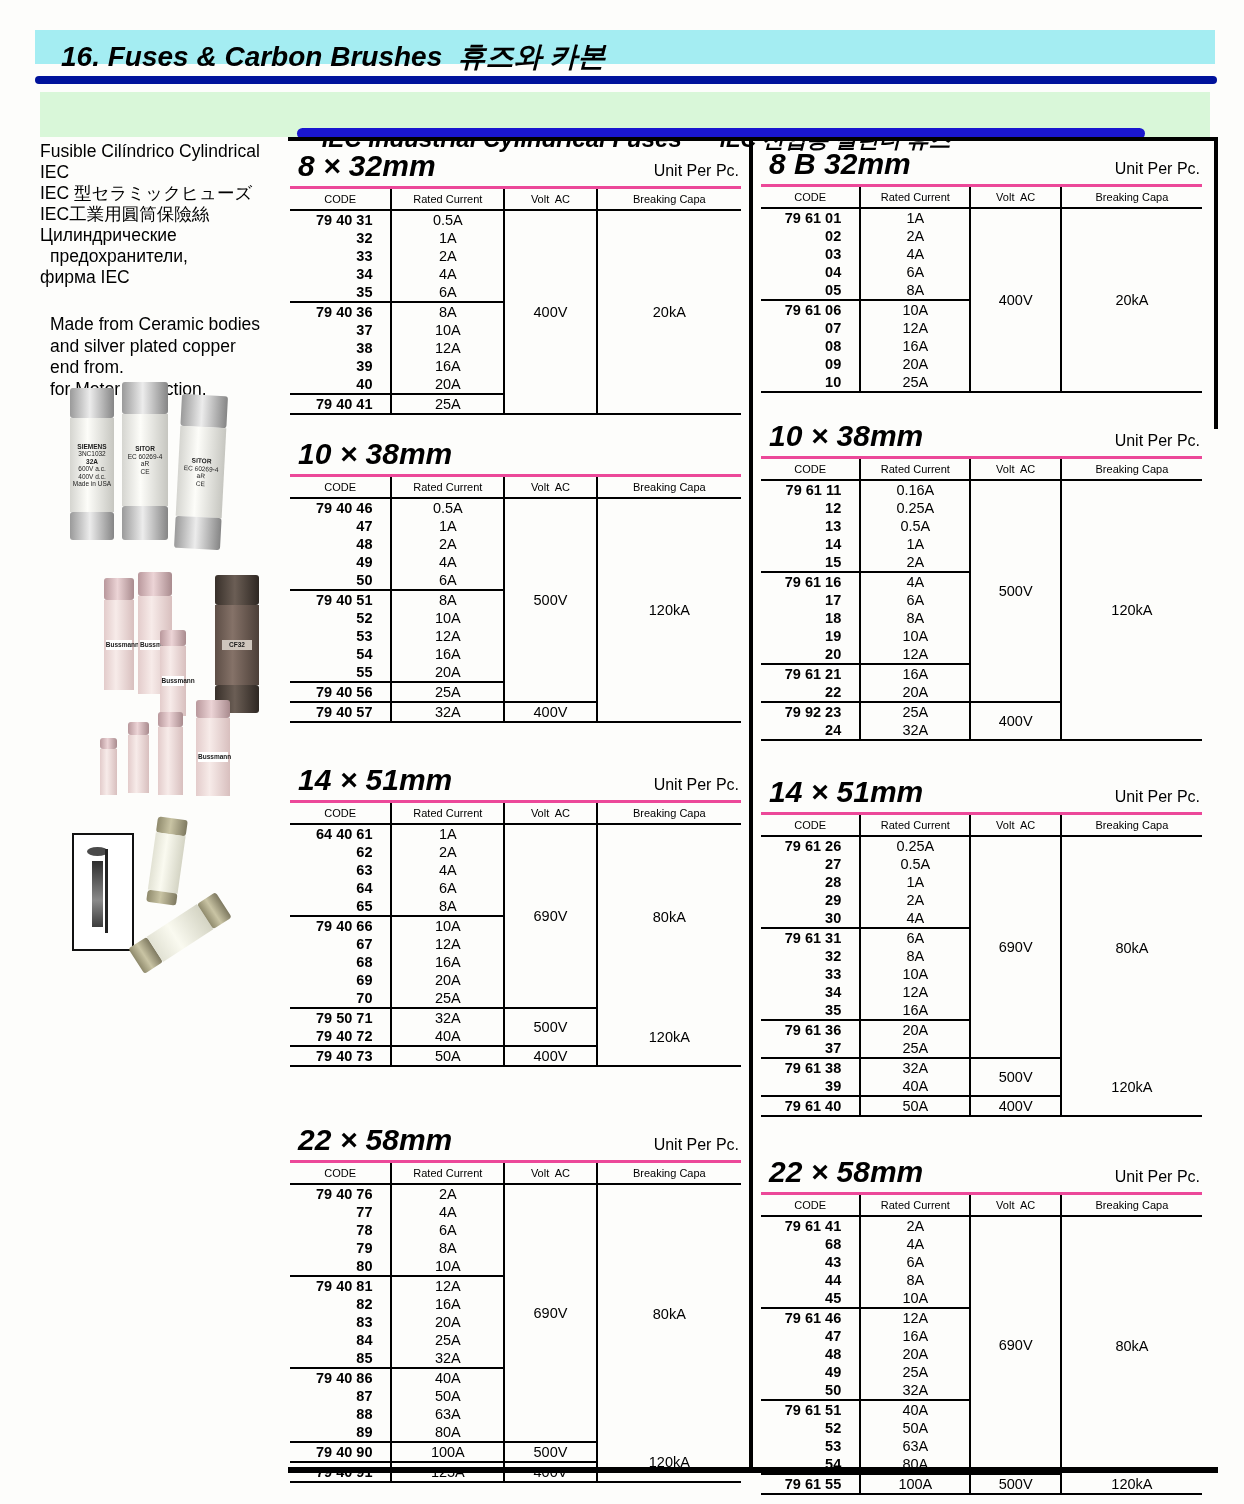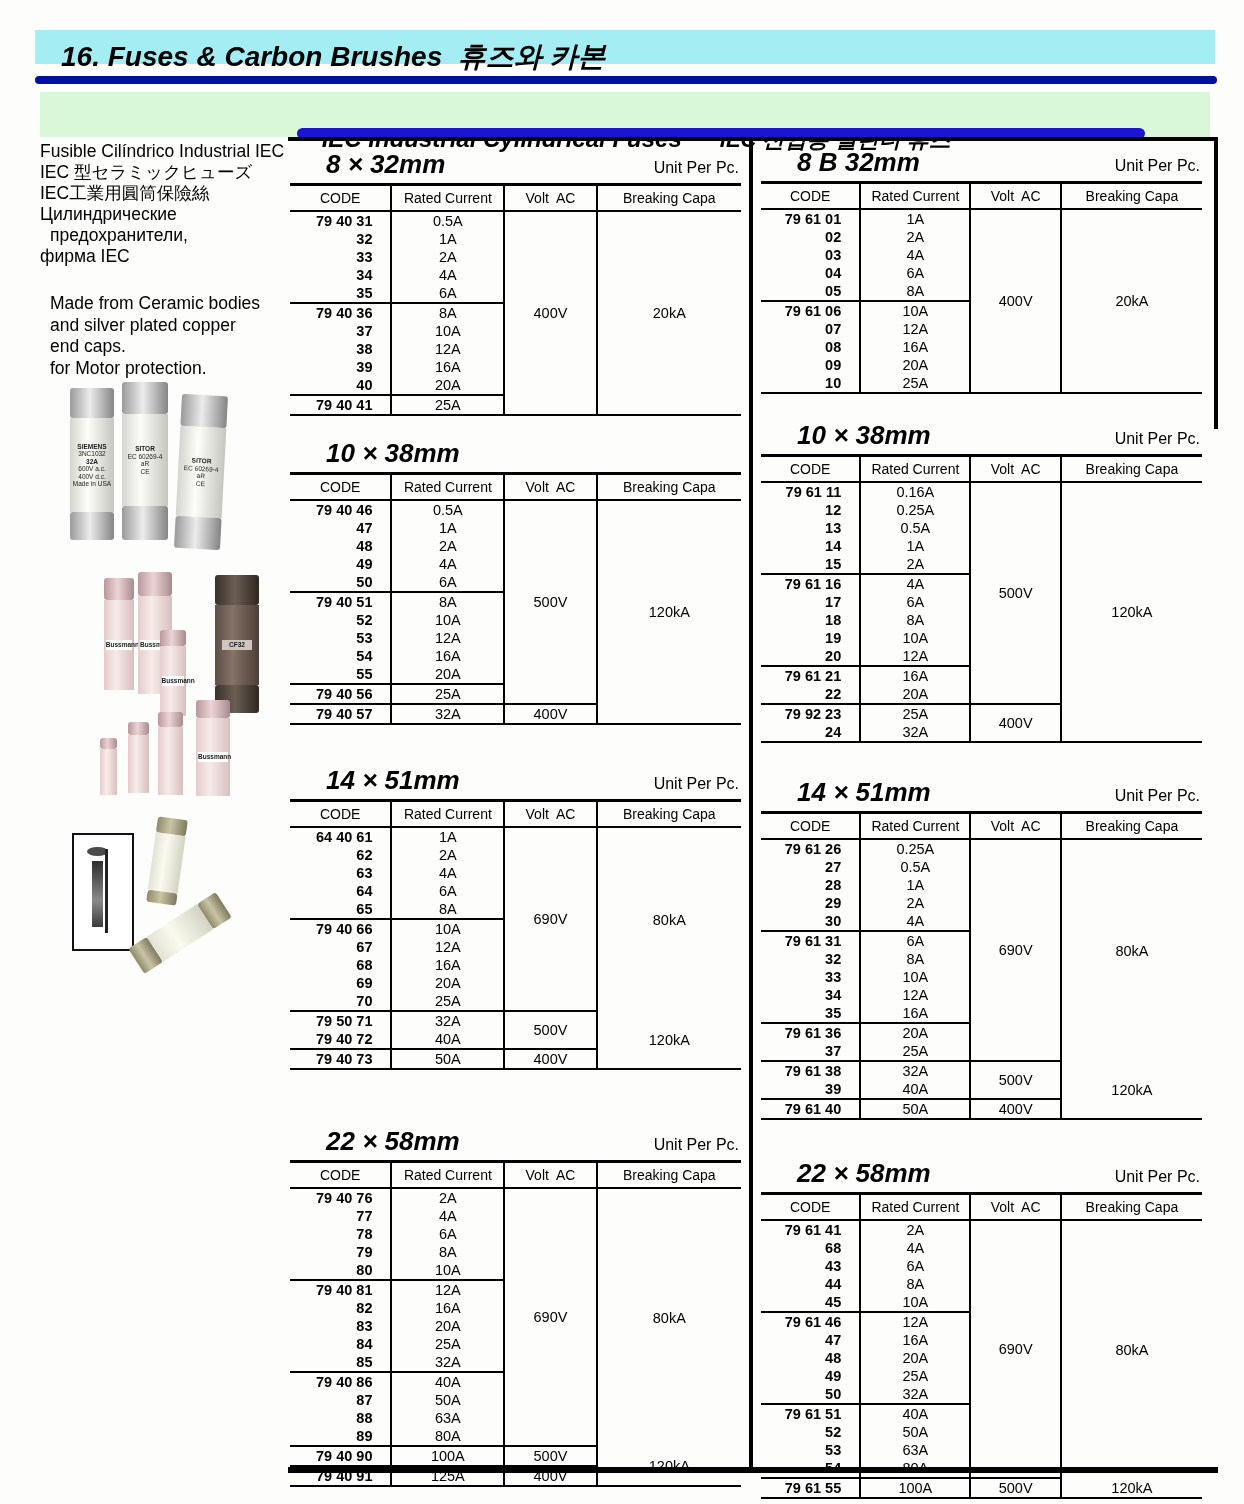--- a/index.html
+++ b/index.html
@@ -48,25 +48,25 @@
   .tcol-l{width:461px;padding:0 8px 0 2px;}
   .tcol-r{width:469px;border-left:4px solid #000;padding:0 16px 0 8px;}
   .class-strip{height:34px;border-bottom:2px solid #000;}
   .class-label{display:inline-block;background:#c9f9c9;font-style:italic;font-weight:bold;font-size:21px;
     padding:3px 16px 4px;margin-top:2px;}
   .tcol-l .class-label{margin-left:62px;}
   .tcol-r .class-label{margin-left:92px;}
   .right-edge-seg{position:absolute;right:0;top:0;width:4px;height:288px;background:#000;}
   .tsec{margin-top:8px;}
   .tsec-head{display:flex;justify-content:space-between;align-items:baseline;padding:0 2px 3px 8px;}
-  .size{font-style:italic;font-weight:bold;font-size:26px;margin-left:28px;}
+  .size{font-style:italic;font-weight:bold;font-size:30px;}
   .unit{font-size:16px;}
   table.fuse-table{border-collapse:collapse;width:100%;table-layout:fixed;border-bottom:2px solid #000;}
-  .fuse-table th{border-top:3px solid #000000;border-bottom:2px solid #000;font-weight:normal;
-    font-size:14px;padding:4px 0;white-space:pre;}
+  .fuse-table th{border-top:3px solid #ec4899;border-bottom:2px solid #000;font-weight:normal;
+    font-size:11px;padding:4px 0;white-space:pre;}
   .fuse-table th.h0,.fuse-table th.h1,.fuse-table th.h2{border-right:2px solid #000;}
   .fuse-table td{font-size:14.5px;padding:1px 0;}
   .c-code{text-align:right;padding-right:18px !important;font-weight:bold;border-right:2px solid #000;}
   .c-cur{text-align:center;border-right:2px solid #000;}
   .c-volt{text-align:center;border-right:2px solid #000;border-top:2px solid #000;}
   .c-capa{text-align:center;}
   tr.gs td{border-top:2px solid #000;}
   tr.gs td.c-capa{border-top:none;}
   
   .tcol-l .s2{margin-top:22px;}
@@ -86,30 +86,30 @@
 <div class="banner1-bar"></div>
 
 <div class="banner2">
   <div class="b2txt">
     <span>IEC Industrial Cylindrical Fuses</span><span class="ko">IEC 산업용 실린더 휴즈</span>
   </div>
   <div class="blue-bar"></div>
 </div>
 
 <div class="sidebar">
-  <div class="ml">Fusible Cilíndrico Industrial IEC</div>
+  <div class="ml">Fusible Cilíndrico Cylindrical IEC</div>
   <div class="ml">IEC 型セラミックヒューズ</div>
   <div class="ml">IEC工業用圓筒保險絲</div>
   <div class="ml">Цилиндрические</div>
   <div class="ml indent">предохранители,</div>
   <div class="ml">фирма IEC</div>
   <div class="desc">
     <div>Made from Ceramic bodies</div>
     <div>and silver plated copper</div>
-    <div>end caps.</div>
+    <div>end from.</div>
     <div>for Motor protection.</div>
   </div>
 </div>
 
 <div class="ph">
   <div class="fz" style="left:70px;top:388px;width:44px;">
     <div class="cap" style="height:30px;"></div>
     <div class="bod" style="height:94px;">
       <div class="ttx b">SIEMENS</div>
       <div class="ttx">3NC1032</div>

